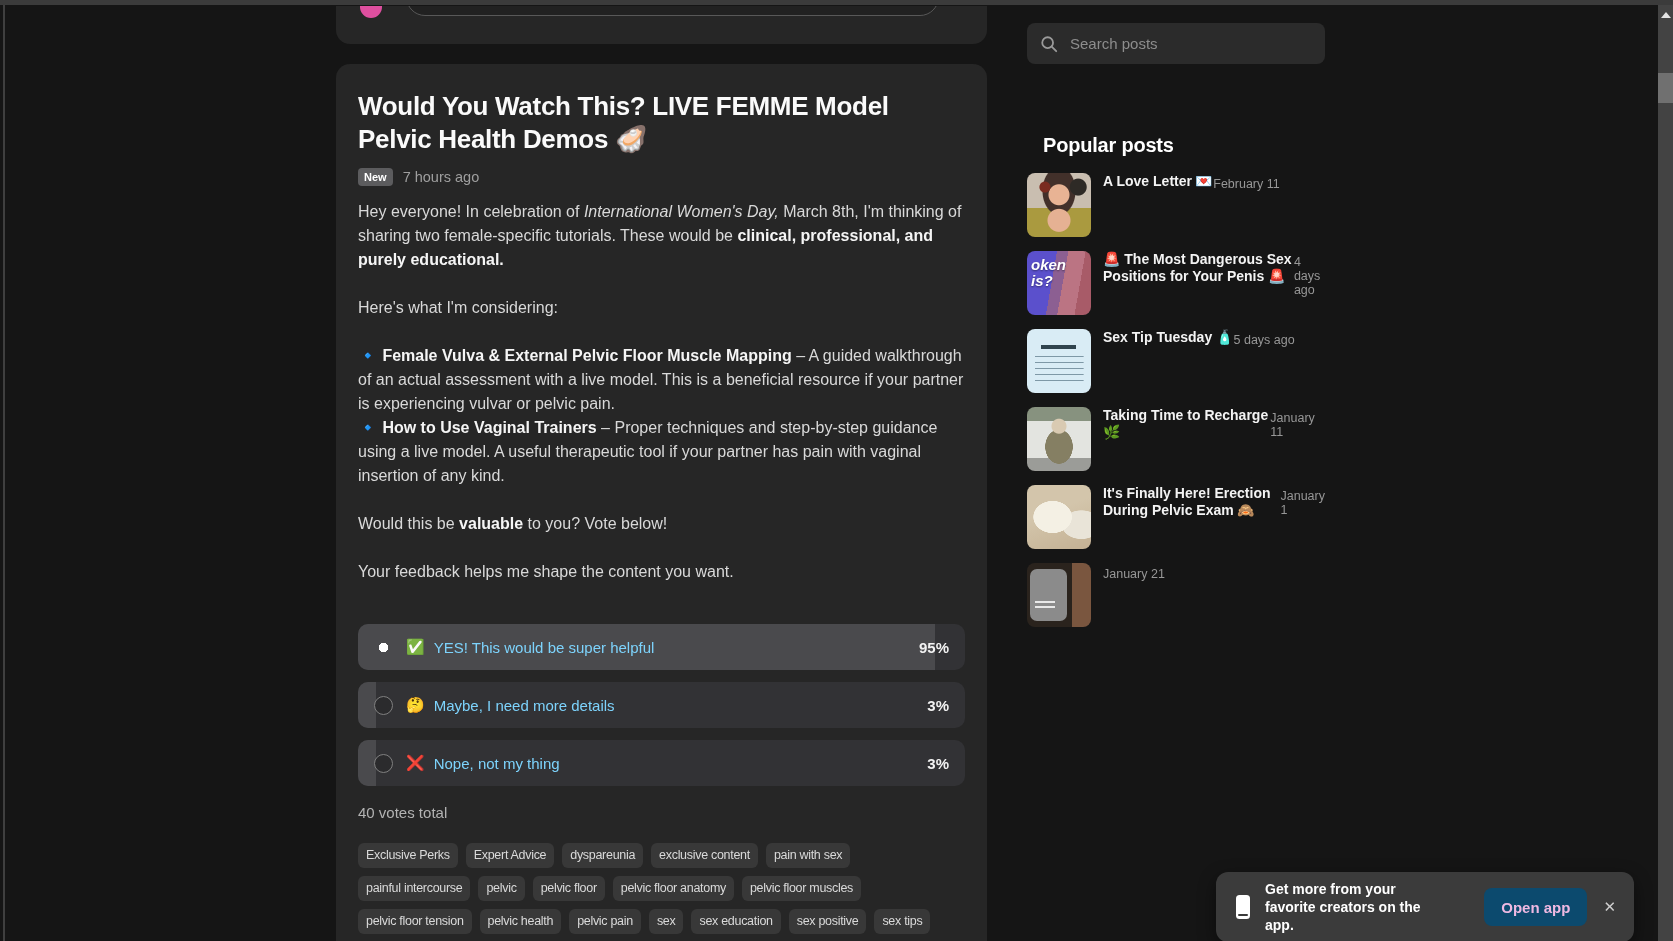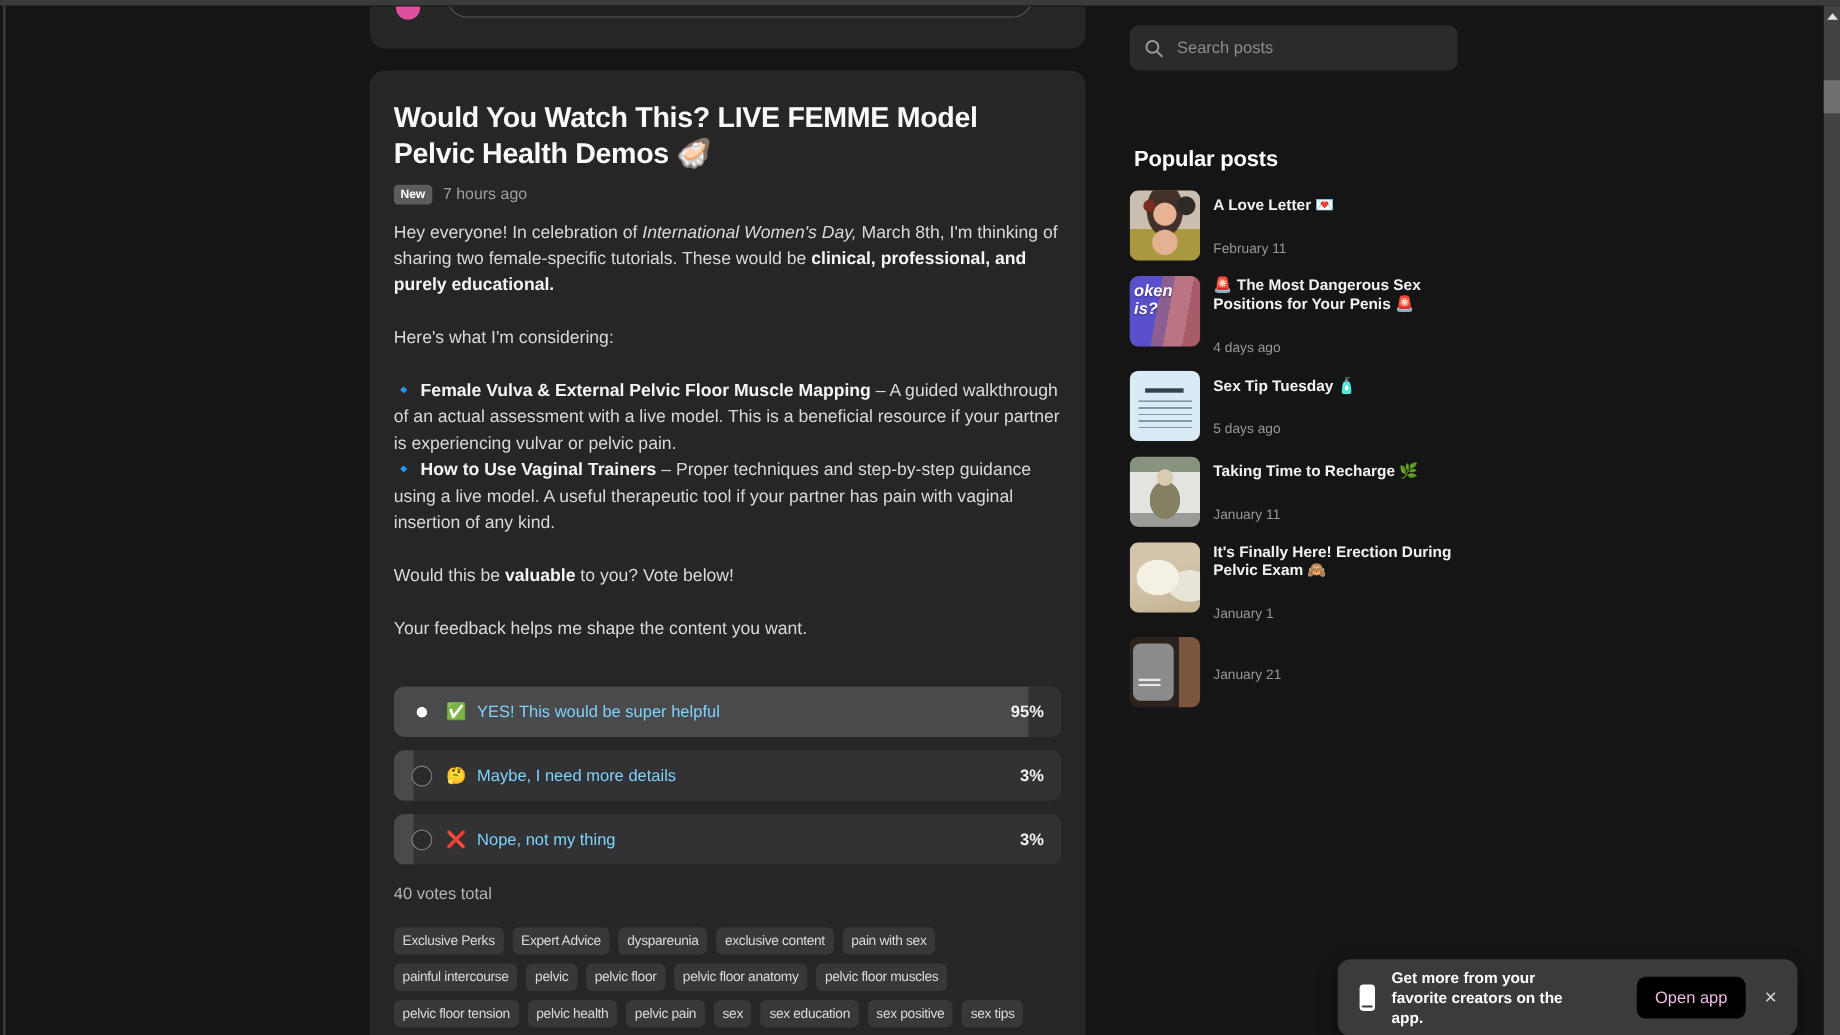--- a/index.html
+++ b/index.html
@@ -56,27 +56,27 @@
     font-size:12.5px; letter-spacing:-0.3px; font-weight:500; color:#dadada;
     white-space:nowrap; cursor:pointer; }
 
   
   .sidebar { position:absolute; left:1027px; top:23px; width:298px; }
   .search-box { height:41px; background:#2b2b2b; border-radius:8px; display:flex;
     align-items:center; padding:0 13px; gap:10px; cursor:text; }
   .search-input { flex:1; background:transparent; border:0; outline:0; color:#ddd;
     font-size:15px; font-family:inherit; }
   .search-input::placeholder { color:#8d8d8d; }
-  .popular-heading { margin:70px 4px 0; font-size:20px; font-weight:700; color:#fff;
+  .popular-heading { margin:70px 16px 0; font-size:20px; font-weight:700; color:#fff;
     letter-spacing:-0.2px; }
   .popular-list { margin-top:16px; display:flex; flex-direction:column; gap:14px; }
   .pop-item { display:flex; gap:12px; cursor:pointer; }
   .thumb { width:64px; height:64px; border-radius:8px; flex-shrink:0; position:relative;
     overflow:hidden; }
-  .pop-text { display:flex; flex-direction:column; justify-content:center; min-height:64px;gap:20px; }
+  .pop-text { display:flex; flex-direction:row; justify-content:center; min-height:64px; }
   .pop-title { font-size:14px; font-weight:700; color:#f3f3f3; line-height:17px; }
   .pop-date { margin-top:4px; font-size:12.5px; color:#979797; }
   .thumb-overlay { position:absolute; left:4px; top:6px; color:#fff; font-weight:800;
     font-style:italic; font-size:15px; line-height:16px; white-space:pre-line; z-index:2;
     text-shadow:0 1px 2px rgba(0,0,0,.45); }
 
   .th-love-letter { background:
     radial-gradient(circle at 28% 22%, #7a2c20 0 5px, transparent 6px),
     radial-gradient(circle at 80% 22%, #2e2a26 0 8px, transparent 9px),
     radial-gradient(circle at 50% 74%, #e5b193 0 11px, transparent 12px),
@@ -107,21 +107,21 @@
   
   .app-banner { position:absolute; left:1216px; top:872px; width:418px; height:70px;
     background:#3b3b3b; border-radius:12px; display:flex; align-items:center;
     padding:0 18px 0 20px; box-shadow:0 6px 18px rgba(0,0,0,.45); }
   .phone-icon { width:14px; height:24px; background:#fff; border-radius:3.5px; position:relative; }
   .phone-icon::after { content:""; position:absolute; left:2px; right:2px; bottom:3px;
     height:2.5px; background:#3b3b3b; border-radius:2px; }
   .banner-text { margin-left:15px; width:172px; font-size:14px; font-weight:700;
     color:#fff; line-height:18px; }
   .open-app-btn { margin-left:auto; height:38px; padding:0 17px; border:0; border-radius:8px;
-    background:#000000; color:#efb9e2; font-size:15px; font-weight:400; font-family:inherit;
+    background:#0c4a6e; color:#efb9e2; font-size:15px; font-weight:700; font-family:inherit;
     cursor:pointer; }
   .banner-close { margin-left:16px; color:#cfcfcf; font-size:15px; cursor:pointer; }
 </style>
 </head>
 <body>
 
 <div class="win-top"></div>
 <div class="win-left"></div>
 <div class="scrollbar">
   <div class="scroll-arrow"></div>

